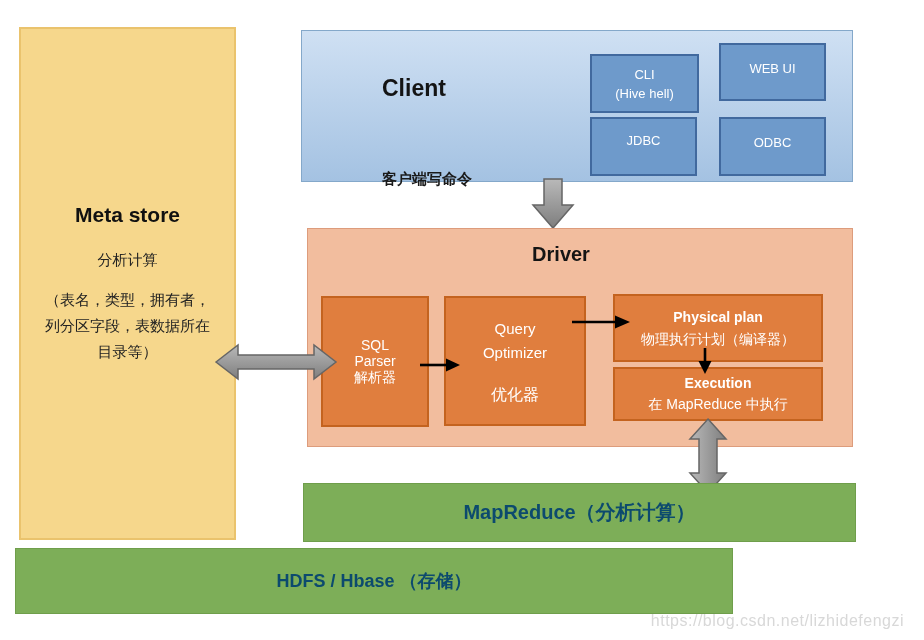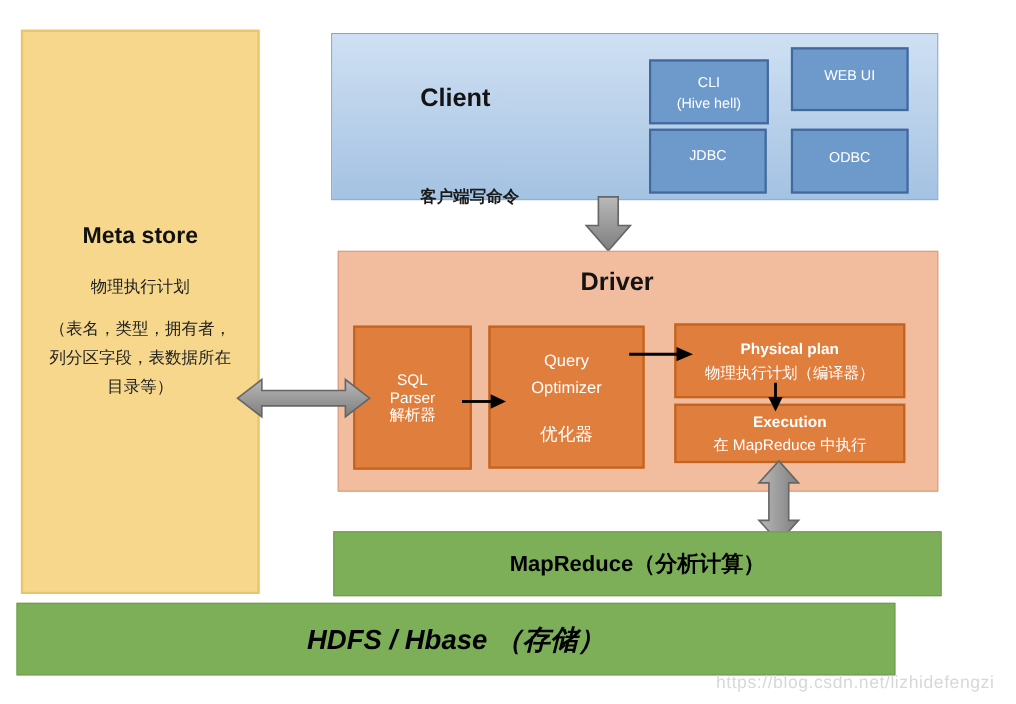--- a/index.html
+++ b/index.html
@@ -49,65 +49,65 @@
   .box-webui { left: 417px; top: 12px; width: 107px; height: 58px; padding-bottom: 8px; }
   .box-jdbc  { left: 288px; top: 86px; width: 107px; height: 59px; padding-bottom: 12px; }
   .box-odbc  { left: 417px; top: 86px; width: 107px; height: 59px; padding-bottom: 8px; }
 
   
   .driver {
     left: 307px; top: 228px; width: 546px; height: 219px;
     background: #f2bd9e;
     border: 1px solid #dd9c7c;
   }
-  .driver-title { position: absolute; top: 14px; left: 0; width: 506px; text-align: center; font-size: 23px; font-weight: bold; color: #141414; }
+  .driver-title { position: absolute; top: 14px; left: 0; width: 506px; text-align: center; font-size: 20px; font-weight: bold; color: #141414; }
   .orange-box {
     position: absolute;
     background: #e07e3e;
     border: 2px solid #c4631f;
     color: #ffffff;
     display: flex; flex-direction: column; align-items: center; justify-content: center;
     text-align: center;
   }
   .box-sqlparser { left: 13px; top: 67px; width: 108px; height: 131px; font-size: 14px; justify-content: center; padding: 10px 0; }
   .box-queryopt  { left: 136px; top: 67px; width: 142px; height: 130px; font-size: 15px; }
   .box-queryopt .grp { line-height: 24px; }
   .box-queryopt .cn  { margin-top: 20px; font-size: 16px; }
   .box-physical  { left: 305px; top: 65px; width: 210px; height: 68px; font-size: 14px; line-height: 22px; }
   .box-execution { left: 305px; top: 138px; width: 210px; height: 54px; font-size: 14px; line-height: 21px; }
   .en-bold { font-weight: bold; }
 
   
   .green-bar {
     background: #7dae58;
     border: 1px solid #6f9e4b;
-    color: #000000;
+    color: #0c4a6e;
     display: flex; align-items: center; justify-content: center;
     font-weight: bold;
   }
   .mapreduce-bar { left: 303px; top: 483px; width: 553px; height: 59px; font-size: 20px; }
-  .hdfs-bar      { left: 15px;  top: 548px; width: 799px; height: 66px; font-size: 25px; font-style: italic; }
+  .hdfs-bar      { left: 15px;  top: 548px; width: 718px; height: 66px; font-size: 18px; }
 
   
   .watermark {
     position: absolute; top: 612px; right: 20px;
     font-size: 16px; color: #d8d8d8; letter-spacing: 0.5px;
     z-index: 5;
   }
 
   svg.arrow { position: absolute; overflow: visible; }
 </style>
 </head>
 <body>
 
 <div class="canvas">
 
   <div class="abs meta-store">
     <div class="meta-title">Meta store</div>
-    <div class="meta-subtitle">物理执行计划</div>
+    <div class="meta-subtitle">分析计算</div>
     <div class="meta-detail">
       <div>（表名，类型，拥有者，</div>
       <div>列分区字段，表数据所在</div>
       <div>目录等）</div>
     </div>
   </div>
 
   <div class="abs client">
     <div class="client-title">Client</div>
     <div class="client-subtitle">客户端写命令</div>

